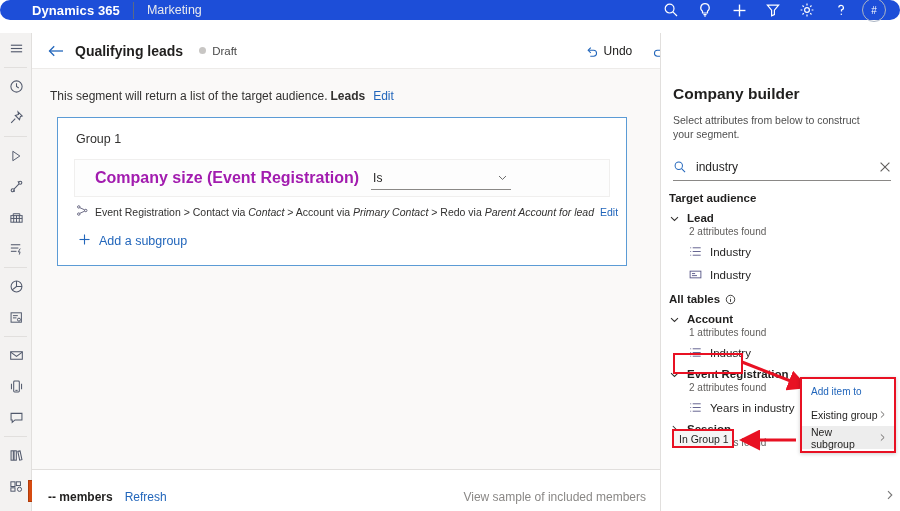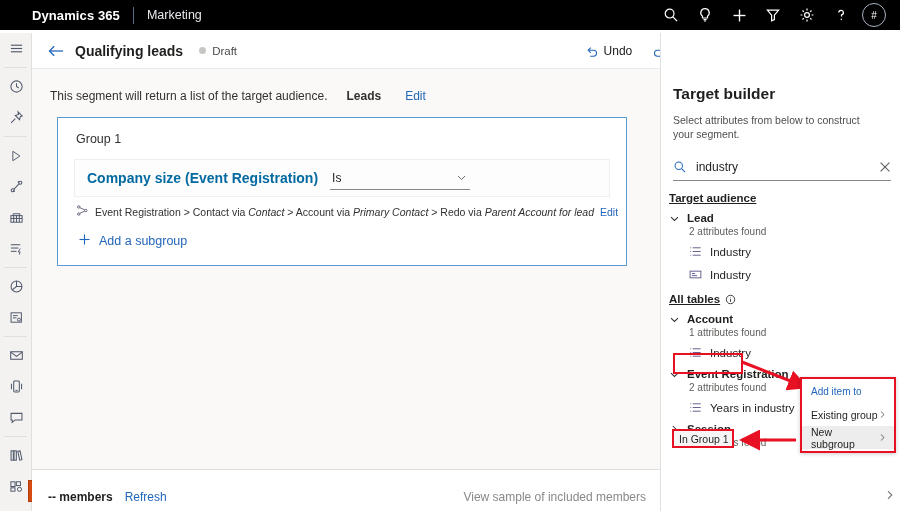--- a/index.html
+++ b/index.html
@@ -6,22 +6,22 @@
   html, body {
     width: 900px; height: 511px;
     font-family: "Liberation Sans", sans-serif;
     background: #ffffff;
     overflow: hidden;
   }
   .app { position: relative; width: 900px; height: 511px; }
 
   
   .topnav {
-    position: absolute; left: 0; top: 0; width: 900px; height: 30px;
-    background: #000000; display: flex; align-items: center;
+    position: absolute; left: 0; top: 0; width: 900px; height: 20px;
+    background: #1d4ed8; display: flex; align-items: center; border-radius: 12px;
   }
   .brand-wrap { display: flex; align-items: center; padding-left: 32px; }
   .brand {
     color: #ffffff; font-size: 13px; font-weight: bold; letter-spacing: .1px;
   }
   .brand-div {
     width: 1px; height: 17px; background: #5a6a85; margin: 0 13px;
   }
   .app-name { color: #e8eaee; font-size: 12.5px; }
   .topnav-right {
@@ -91,38 +91,38 @@
     font-family: inherit; cursor: default;
   }
 
   
   .canvas {
     position: absolute; left: 32px; top: 69px; width: 628px; height: 400px;
     background: #faf9f8; overflow: hidden;
   }
   .desc-line {
     position: absolute; left: 18px; top: 20px; font-size: 12px; color: #323130;
-    display: flex; align-items: baseline; gap: 16px;
+    display: flex; align-items: baseline; gap: 0px;
   }
   .desc-strong { font-weight: bold; margin-left: 3px; }
   .desc-link { color: #2266bb; margin-left: 8px; }
 
   .group-card {
     position: absolute; left: 25px; top: 48px; width: 570px;
     border: 1px solid #5b9bd5; background: #ffffff; padding-bottom: 0px;
   }
   .group-title {
     font-size: 12.5px; color: #323130; padding: 14px 0 13px 18px;
   }
   .attr-row {
     margin: 0 16px; border: 1px solid #f0efee; background: #fdfdfd;
     height: 38px; display: flex; align-items: center; padding-left: 12px;
   }
   .attr-name {
-    font-size: 14px; font-weight: bold; color: #0369a1; white-space: nowrap;
+    font-size: 16px; font-weight: bold; color: #a21caf; white-space: nowrap; margin-left: 8px;
   }
   .dd {
     display: flex; align-items: center; justify-content: space-between;
     border-bottom: 1px solid #8a8886; height: 24px; margin-left: 12px;
     padding: 0 3px 0 2px;
   }
   .dd-op { width: 140px; }
   .dd-val { width: 85px; }
   .dd-text { font-size: 12px; color: #201f1e; }
   .chev { color: #5c5c5c; display: flex; align-items: center; }
@@ -173,21 +173,21 @@
     position: absolute; left: 12px; top: 120px; width: 218px; height: 28px;
     border-bottom: 1px solid #8a8886; display: flex; align-items: center;
   }
   .search-ico { color: #2266bb; display: flex; align-items: center; }
   .search-val { margin-left: 9px; font-size: 12px; color: #201f1e; flex: 1; }
   .search-clear { color: #605e5c; display: flex; align-items: center; }
 
   .tree { position: absolute; left: 0; top: 152px; width: 240px; }
   .sec-head {
     font-size: 11.5px; font-weight: bold; color: #201f1e;
-    padding: 7px 0 4px 8px; display: flex; align-items: center; gap: 5px; text-decoration: underline;
+    padding: 7px 0 4px 8px; display: flex; align-items: center; gap: 5px;
   }
   .tbl-row {
     display: flex; align-items: center; gap: 7px;
     padding: 4px 0 1px 8px; font-size: 11.5px; font-weight: bold; color: #201f1e;
   }
   .tbl-chev { color: #323130; display: flex; align-items: center; width: 11px; }
   .tbl-count {
     font-size: 10px; color: #605e5c; padding: 1px 0 3px 28px;
   }
   .attr-item {
@@ -498,21 +498,21 @@
     <span class="sample-link">View sample of included members</span>
   </div>
 
   <div class="panel">
     <div class="panel-expander">
       <svg width="12" height="12" viewBox="0 0 12 12" fill="none" stroke="currentColor" stroke-width="1.1">
           <path d="M4 2.2L7.8 6 4 9.8"></path>
         </svg>
     </div>
 
-    <div class="panel-title">Target builder</div>
+    <div class="panel-title">Company builder</div>
     <div class="panel-sub">Select attributes from below to construct your segment.</div>
 
     <div class="search-box">
       <span class="search-ico">
         <svg width="14" height="14" viewBox="0 0 16 16" fill="none" stroke="currentColor" stroke-width="1.15">
           <circle cx="6.6" cy="6.6" r="4.2"></circle>
             <line x1="9.8" y1="9.8" x2="13.8" y2="13.8"></line>
         </svg>
       </span>
       <span class="search-val">industry</span>

